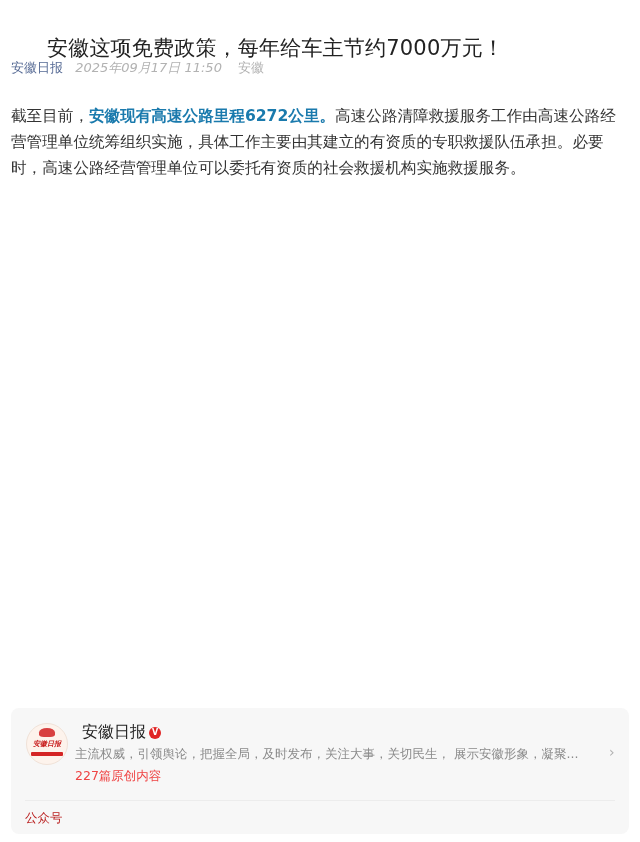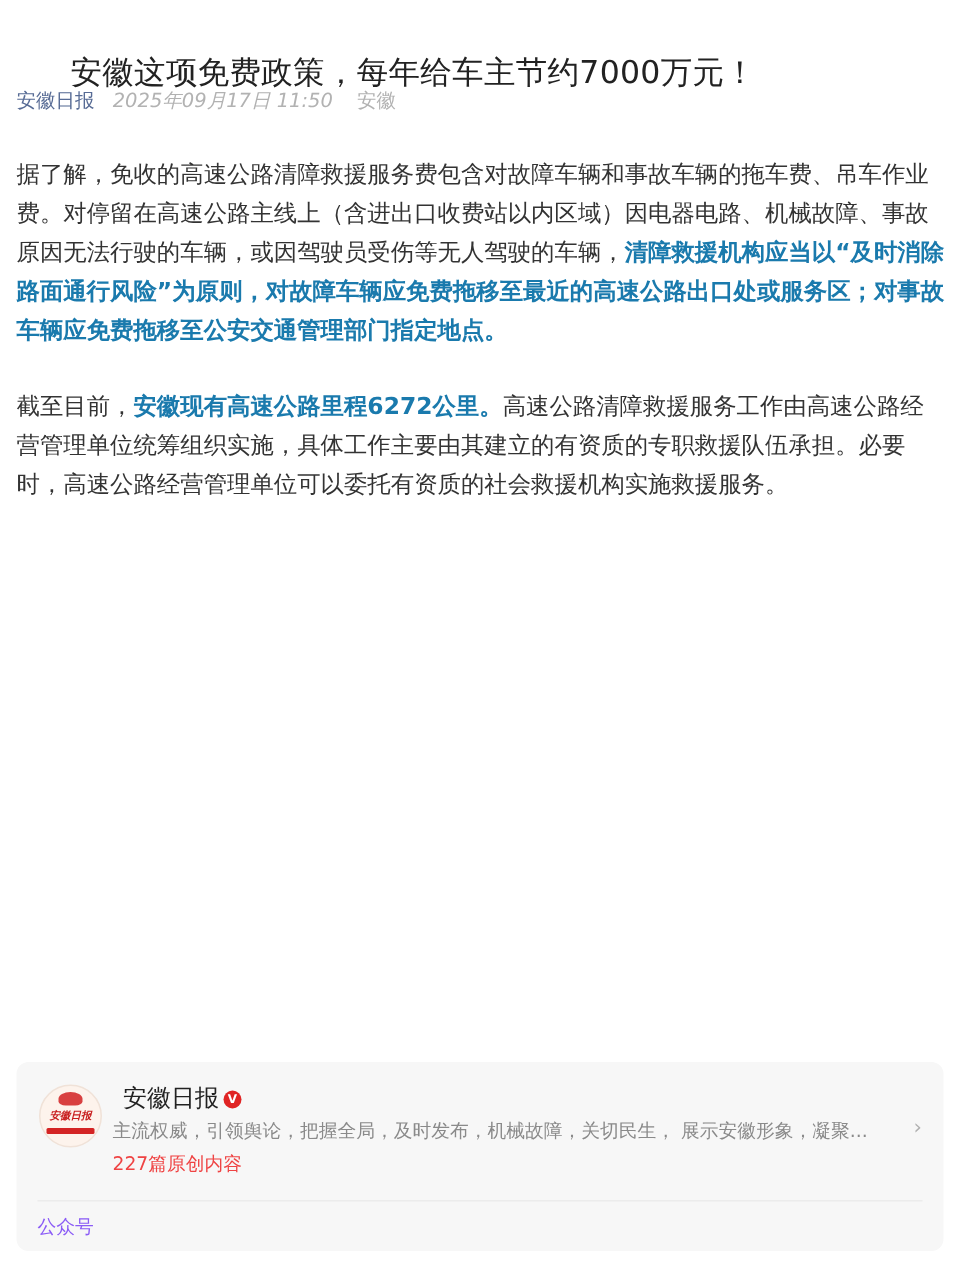--- a/index.html
+++ b/index.html
@@ -68,50 +68,47 @@
   }
   .chevron {
     position: absolute; left: 598px; top: 36px; font-size: 14px; color: #b0b0b0;
   }
   .card-divider {
     position: absolute; left: 14px; top: 92px; width: 590px; height: 1px;
     background: #ececec;
   }
   .card-type {
     position: absolute; left: 14px; top: 101px;
-    font-size: 12.5px; line-height: 18px; color: #8b5cf6;
+    font-size: 12.5px; line-height: 18px; color: #b91c1c;
   }
 </style>
 </head>
 <body>
 
 <h1 class="title">安徽这项免费政策，每年给车主节约7000万元！</h1>
 
 <div class="meta">
   <span class="acct">安徽日报</span>
   <span class="date">2025年09月17日 11:50</span>
   <span>安徽</span>
 </div>
 
 <div class="article">
   <p>
-    <span>据了解，免收的高速公路清障救援服务费包含对故障车辆和事故车辆的拖车费、吊车作业费。对停留在高速公路主线上（含进出口收费站以内区域）因电器电路、机械故障、事故原因无法行驶的车辆，或因驾驶员受伤等无人驾驶的车辆，</span><span class="hl">清障救援机构应当以“及时消除路面通行风险”为原则，对故障车辆应免费拖移至最近的高速公路出口处或服务区；对事故车辆应免费拖移至公安交通管理部门指定地点。</span>
-  </p>
-  <p>
     <span>截至目前，</span><span class="hl">安徽现有高速公路里程6272公里。</span><span>高速公路清障救援服务工作由高速公路经营管理单位统筹组织实施，具体工作主要由其建立的有资质的专职救援队伍承担。必要时，高速公路经营管理单位可以委托有资质的社会救援机构实施救援服务。</span>
   </p>
 </div>
 
 <div class="card">
   <div class="avatar">
     <div class="bird"></div>
     <div class="logo-text">安徽日报</div>
     <div class="band"></div>
   </div>
   <div class="card-name">
     <span>安徽日报</span><span class="verified">V</span>
   </div>
-  <div class="card-desc">主流权威，引领舆论，把握全局，及时发布，机械故障，关切民生， 展示安徽形象，凝聚...</div>
+  <div class="card-desc">主流权威，引领舆论，把握全局，及时发布，关注大事，关切民生， 展示安徽形象，凝聚...</div>
   <div class="card-count">227篇原创内容</div>
   <div class="chevron">›</div>
   <div class="card-divider"></div>
   <div class="card-type">公众号</div>
 </div>
 
 </body></html>

